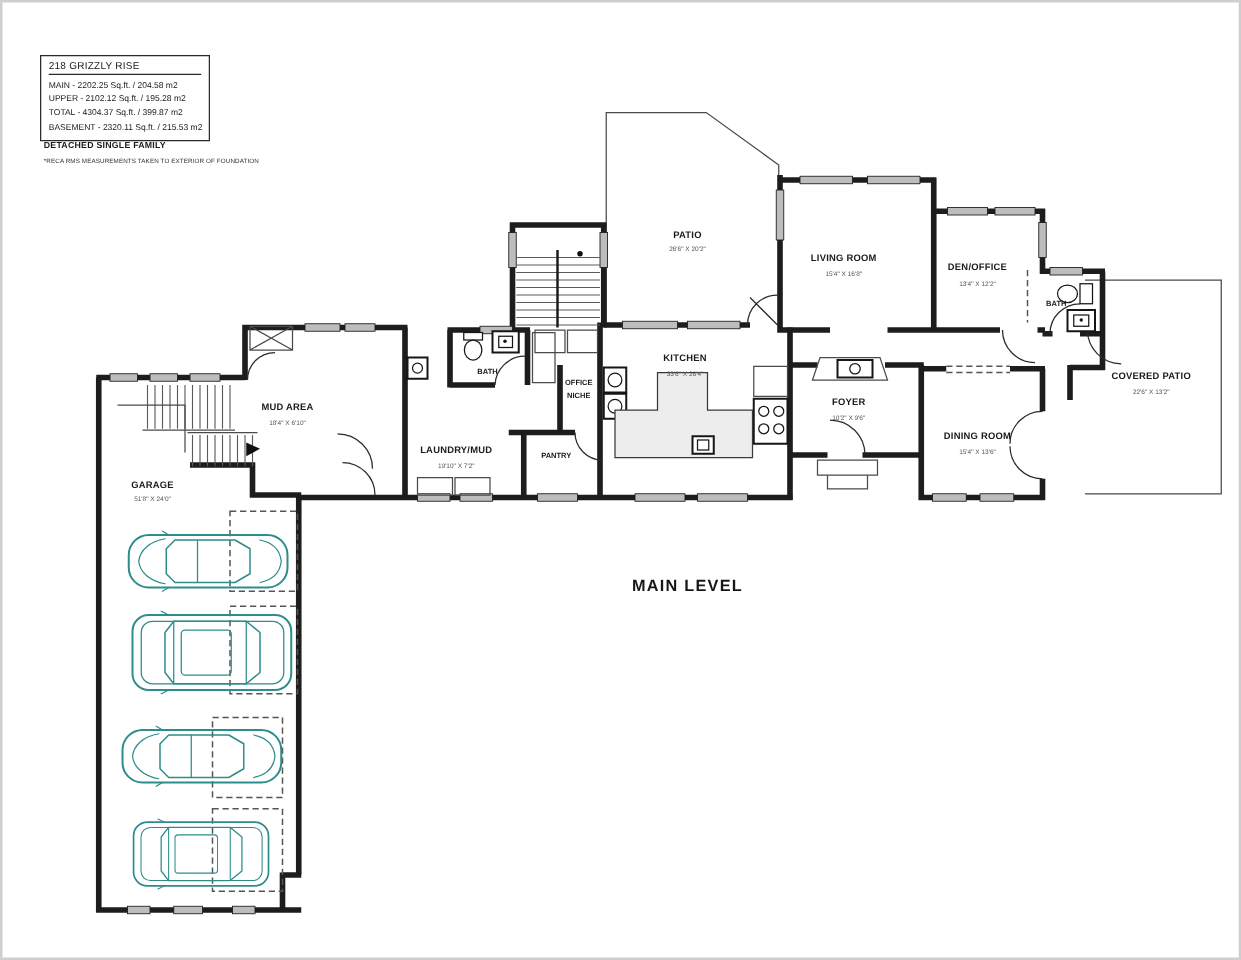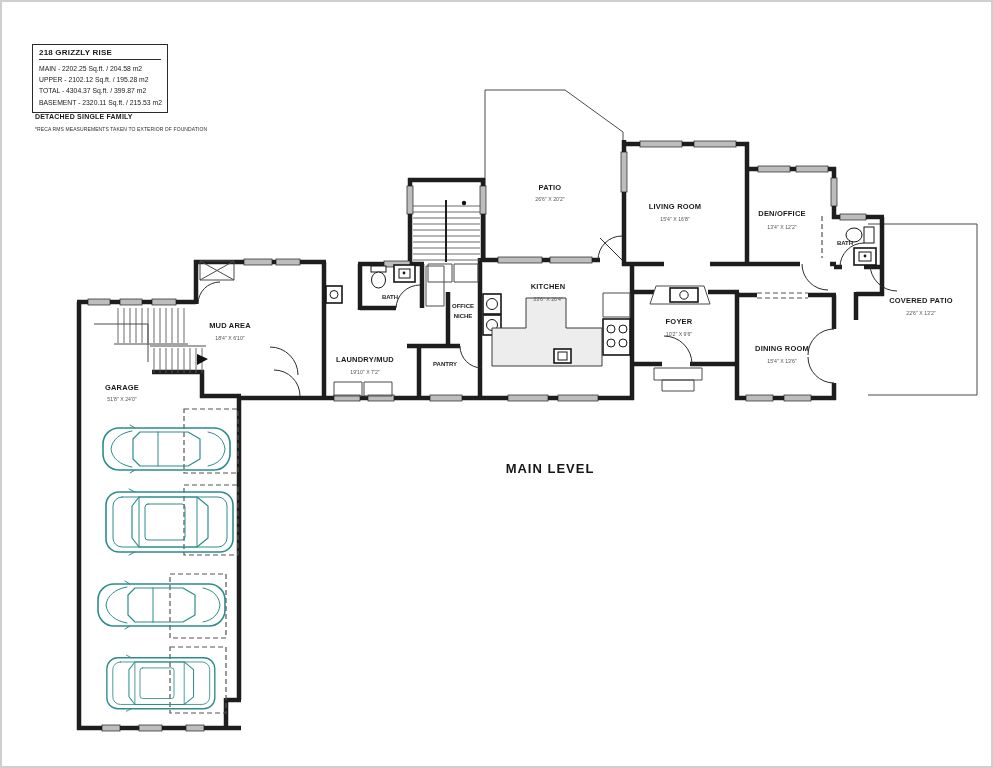--- a/index.html
+++ b/index.html
@@ -5,21 +5,21 @@
   html,body{margin:0;padding:0;background:#fff;}
   .canvas{
     position:relative;width:993px;height:768px;box-sizing:border-box;
     background:#ffffff;border:2px solid #cfcfcf;overflow:hidden;
     font-family:"Liberation Sans",sans-serif;color:#1a1a1a;
   }
   .infobox{
     position:absolute;left:30px;top:42px;width:136px;
     border:1px solid #2a2a2a;padding:3px 6px 4px 6px;box-sizing:border-box;background:#fff;
   }
-  .ib-title{font-size:8px;font-weight:bold;letter-spacing:.2px;border-bottom:1px solid #2a2a2a;padding-bottom:2px;margin-bottom:3px;}
+  .ib-title{font-size:8px;font-weight:normal;letter-spacing:.2px;border-bottom:1px solid #2a2a2a;padding-bottom:2px;margin-bottom:3px;}
   .ib-line{font-size:6.8px;line-height:1.65;white-space:nowrap;}
   .prop-type{position:absolute;left:33px;top:111px;font-size:7px;font-weight:bold;letter-spacing:.2px;}
   .disclaimer{position:absolute;left:33px;top:124px;font-size:5px;color:#2e2e2e;letter-spacing:.1px;}
   svg{position:absolute;left:0;top:0;}
   .w{stroke:var(--wall,#1d1d1d);stroke-width:4.5;fill:none;stroke-linecap:butt;}
   .w3{stroke:var(--wall,#1d1d1d);stroke-width:2;fill:none;}
   .tl{stroke:#4a4a4a;stroke-width:1;fill:none;}
   .tread{stroke:#5a5a5a;stroke-width:.9;fill:none;}
   .win{fill:var(--window-fill,#bdbdbd);stroke:#1d1d1d;stroke-width:.7;}
   .door{stroke:#2b2b2b;stroke-width:1;fill:none;}

